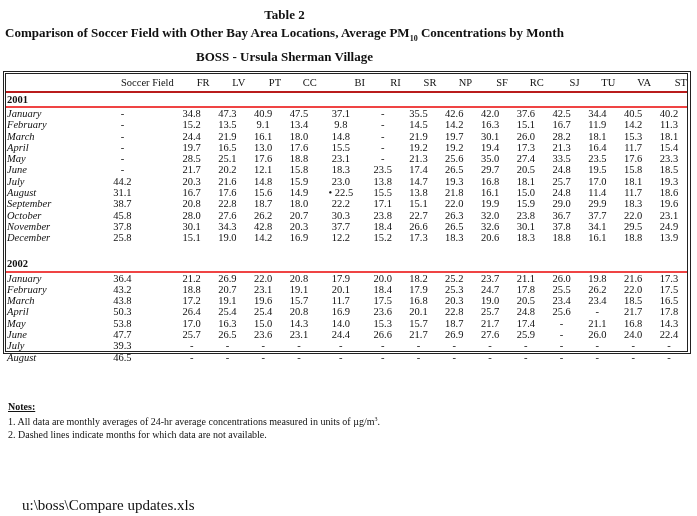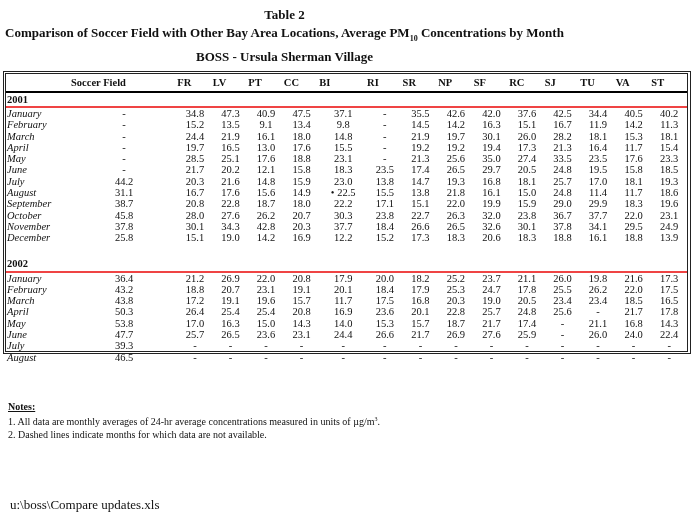--- a/index.html
+++ b/index.html
@@ -4,30 +4,30 @@
 <style>
   html, body { margin: 0; padding: 0; background: #ffffff; }
   body { width: 697px; height: 516px; position: relative; overflow: hidden;
          font-family: "Liberation Serif", "DejaVu Serif", serif; color: #111; }
   .titles { position: absolute; left: 0; top: 6px; width: 569px; text-align: center;
             font-weight: bold; font-size: 13px; line-height: 18px; }
   .titles sub { font-size: 8px; }
   .tbl-wrap { position: absolute; left: 3px; top: 71px; width: 688px; height: 283px;
               border: 3px double #222; border-right-width: 4px; box-sizing: border-box; }
   table { border-collapse: collapse; width: 100%; font-size: 10.5px; line-height: 11.3px; }
-  thead th { font-weight: bold; font-size: 10.5px; height: 17px; border-bottom: 2px solid #000000;
-             text-align: left; padding: 0; }
+  thead th { font-weight: normal; font-size: 10.5px; height: 17px; border-bottom: 2px solid #b91c1c;
+             text-align: right; padding: 0; }
   td { padding: 0; text-align: center; white-space: nowrap; }
   td.m { text-align: left; padding-left: 1px; width: 64px; font-style: italic; }
   td.yr { text-align: left; font-weight: bold; padding-left: 1px; height: 13px; border-bottom: 2px solid #ef4444; }
   tr.sp td { height: 14px; }
   .notes { position: absolute; left: 8px; top: 372px; font-size: 10px; line-height: 13px; margin-top: 28px; }
   .notes .h { font-weight: bold; text-decoration: underline; }
   .notes sup { font-size: 6px; }
-  .foot-l { position: absolute; left: 10px; top: 497px; font-size: 13px; font-family: Liberation Serif, serif; }
+  .foot-l { position: absolute; left: 22px; top: 497px; font-size: 15px; font-family: Liberation Serif, serif; }
   .foot-r { position: absolute; right: 4px; top: 512px; font-size: 9.5px; font-weight: bold; margin-top: 32px; }
 </style>
 </head>
 <body>
 
 <div class="titles">
   <div>Table 2</div>
   <div><span>Comparison of Soccer Field with Other Bay Area Locations, Average PM</span><sub>10</sub><span> Concentrations by Month</span></div>
   <div>BOSS - Ursula Sherman Village</div>
 </div>

